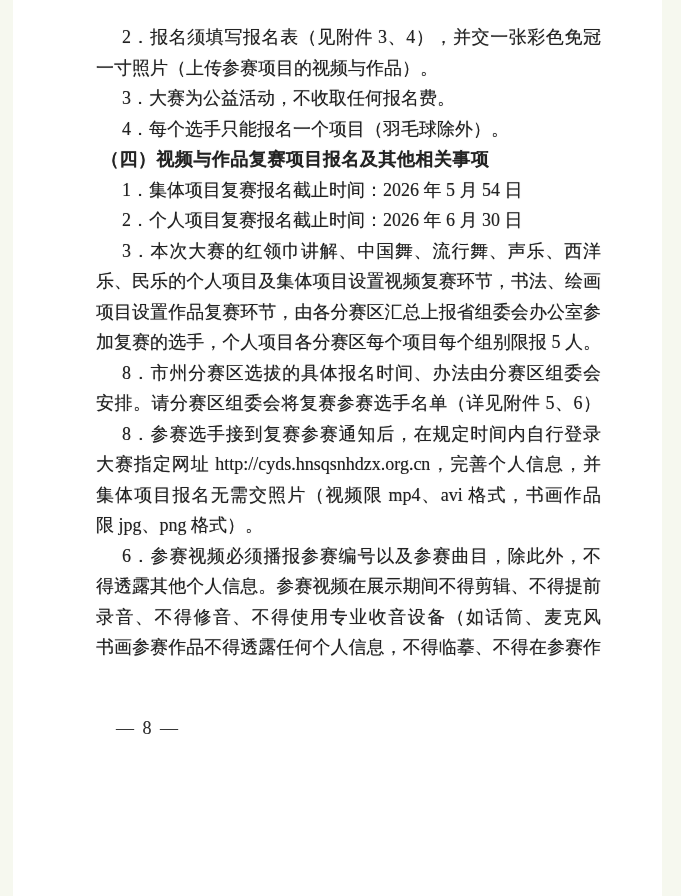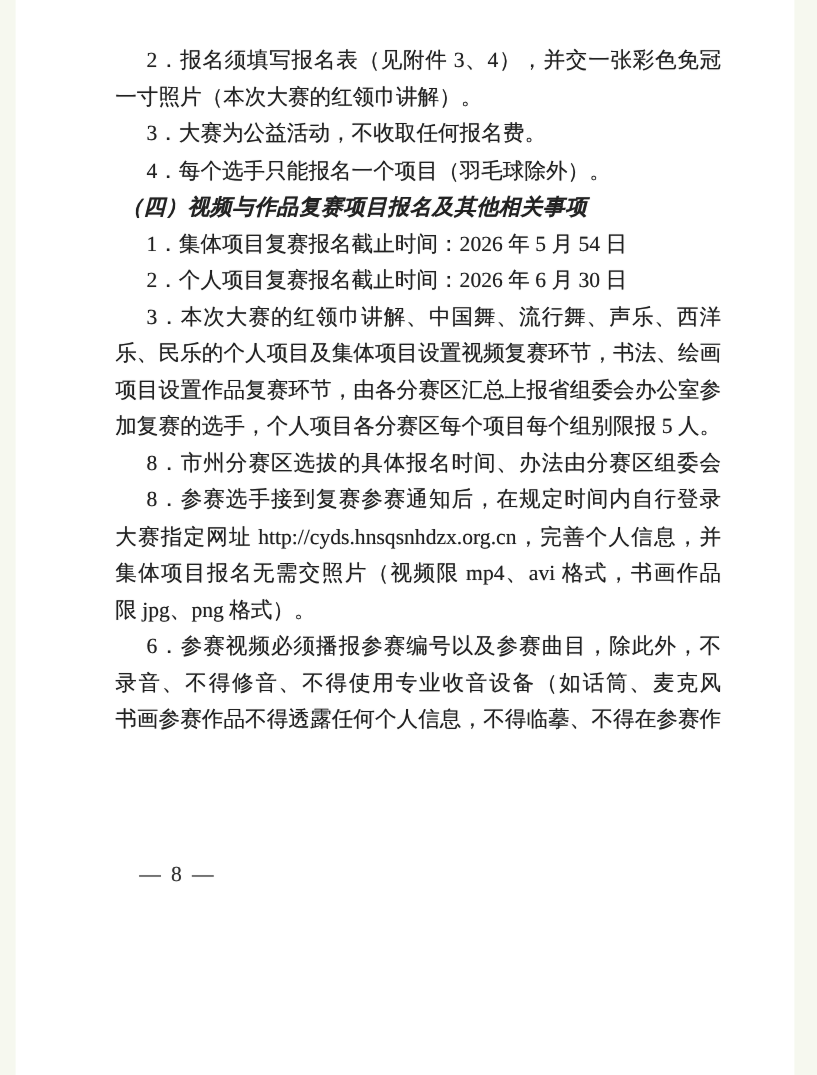--- a/index.html
+++ b/index.html
@@ -20,31 +20,31 @@
     background: var(--paper);
   }
   .edge-strip {
     position: absolute; top: 0; height: 896px;
     background: var(--edge);
   }
   .edge-left  { left: 0; width: 13px; }
   .edge-right { left: 662px; width: 19px; }
   .content {
     position: absolute;
-    left: 96px; top: 35px;
+    left: 96px; top: 22px;
     width: 505px;
     color: var(--ink);
     font-size: 18px;
     line-height: 30.5px;
     text-shadow: 0 0 0.7px rgba(45,45,45,0.55);
     white-space: nowrap;
   }
   .ln { height: 30.5px; }
   .ln.item    { padding-left: 26px; }
-  .ln.heading { padding-left: 5px; font-weight: bold; letter-spacing: 0.5px; font-style: italic; }
+  .ln.heading { padding-left: 5px; font-weight: bold; letter-spacing: 0.5px; }
   .ln.fill {
     white-space: normal;
     text-align: justify;
     text-align-last: justify;
     overflow: hidden;
   }
   .page-number {
     position: absolute;
     left: 116px; top: 716px;
     color: #333333;
@@ -56,34 +56,36 @@
 </style>
 </head>
 <body>
 
 <div class="page">
   <div class="edge-strip edge-left"></div>
   <div class="edge-strip edge-right"></div>
 
   <div class="content">
     <div class="ln item fill">2．报名须填写报名表（见附件 3、4），并交一张彩色免冠</div>
-    <div class="ln cont">一寸照片（本次大赛的红领巾讲解）。</div>
+    <div class="ln cont">一寸照片（上传参赛项目的视频与作品）。</div>
     <div class="ln item">3．大赛为公益活动，不收取任何报名费。</div>
     <div class="ln item">4．每个选手只能报名一个项目（羽毛球除外）。</div>
     <div class="ln heading">（四）视频与作品复赛项目报名及其他相关事项</div>
     <div class="ln item">1．集体项目复赛报名截止时间：2026 年 5 月 54 日</div>
     <div class="ln item">2．个人项目复赛报名截止时间：2026 年 6 月 30 日</div>
     <div class="ln item fill">3．本次大赛的红领巾讲解、中国舞、流行舞、声乐、西洋</div>
     <div class="ln cont fill">乐、民乐的个人项目及集体项目设置视频复赛环节，书法、绘画</div>
     <div class="ln cont fill">项目设置作品复赛环节，由各分赛区汇总上报省组委会办公室参</div>
     <div class="ln cont fill">加复赛的选手，个人项目各分赛区每个项目每个组别限报 5 人。</div>
     <div class="ln item fill">8．市州分赛区选拔的具体报名时间、办法由分赛区组委会</div>
+    <div class="ln cont fill">安排。请分赛区组委会将复赛参赛选手名单（详见附件 5、6）</div>
     <div class="ln item fill">8．参赛选手接到复赛参赛通知后，在规定时间内自行登录</div>
     <div class="ln cont fill">大赛指定网址 http://cyds.hnsqsnhdzx.org.cn，完善个人信息，并</div>
     <div class="ln cont fill">集体项目报名无需交照片（视频限 mp4、avi 格式，书画作品</div>
     <div class="ln cont">限 jpg、png 格式）。</div>
     <div class="ln item fill">6．参赛视频必须播报参赛编号以及参赛曲目，除此外，不</div>
+    <div class="ln cont fill">得透露其他个人信息。参赛视频在展示期间不得剪辑、不得提前</div>
     <div class="ln cont fill">录音、不得修音、不得使用专业收音设备（如话筒、麦克风等）；</div>
     <div class="ln cont fill">书画参赛作品不得透露任何个人信息，不得临摹、不得在参赛作</div>
   </div>
 
   <div class="page-number">— 8 —</div>
 </div>
 
 </body></html>

